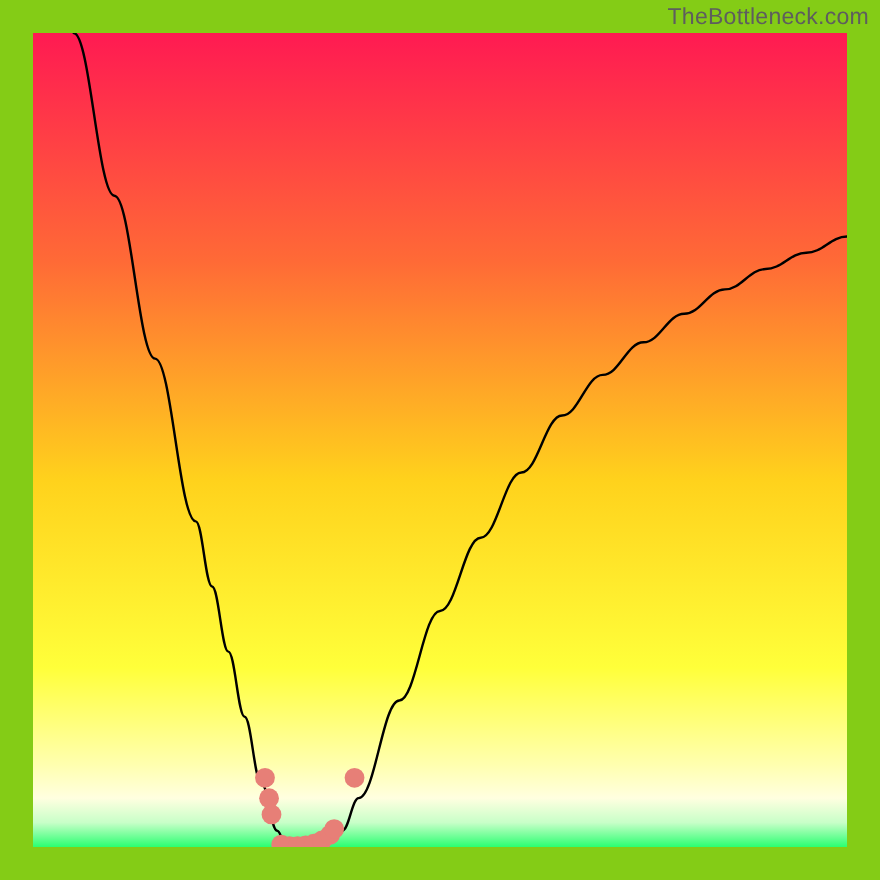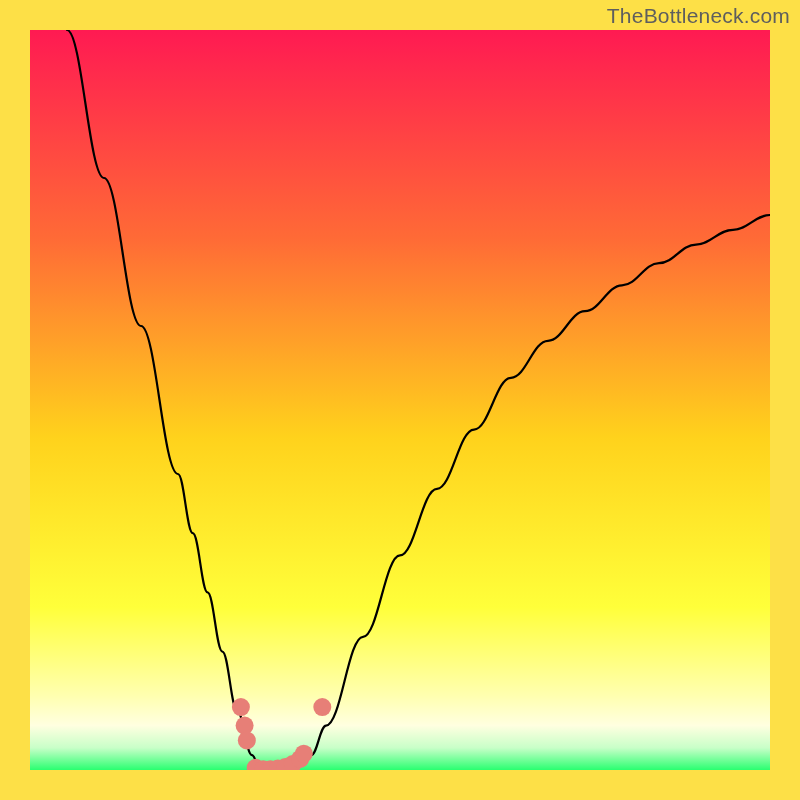--- a/index.html
+++ b/index.html
@@ -10,21 +10,21 @@
     background: #000;
     overflow: hidden;
     font-family: Arial, Helvetica, sans-serif;
   }
   .frame {
     position: absolute;
     left: 0;
     top: 0;
     width: 800px;
     height: 800px;
-    background: #fde047;
+    background: #84cc16;
   }
   .plot {
     position: absolute;
     left: 30px;
     top: 30px;
     width: 740px;
     height: 740px;
     
   }
   .attribution {

